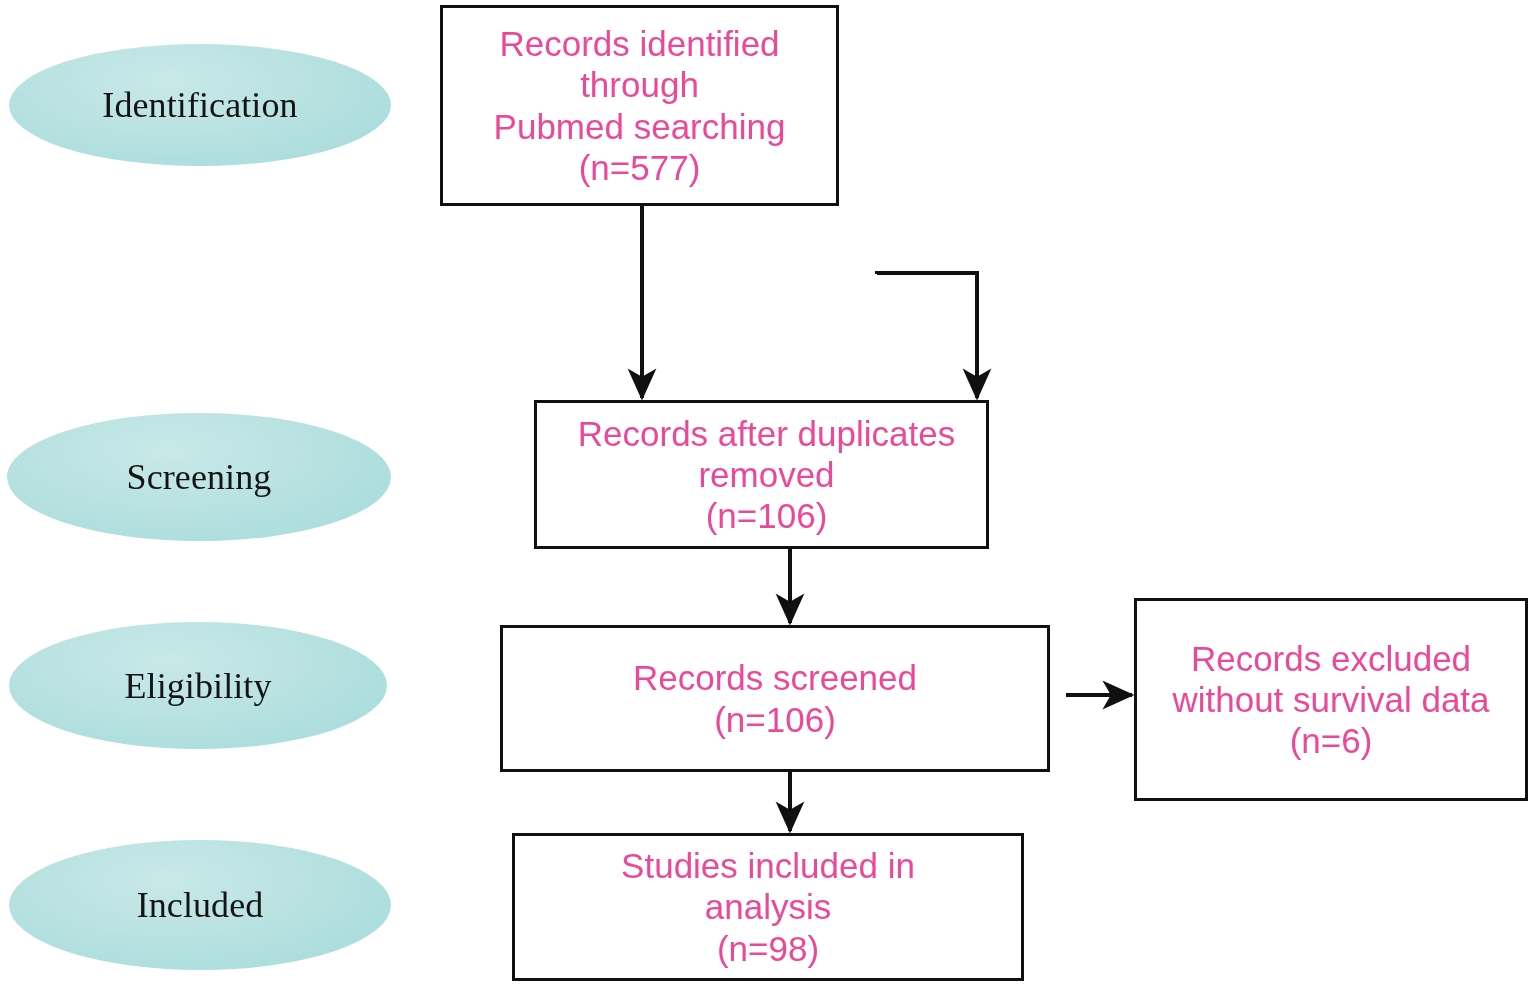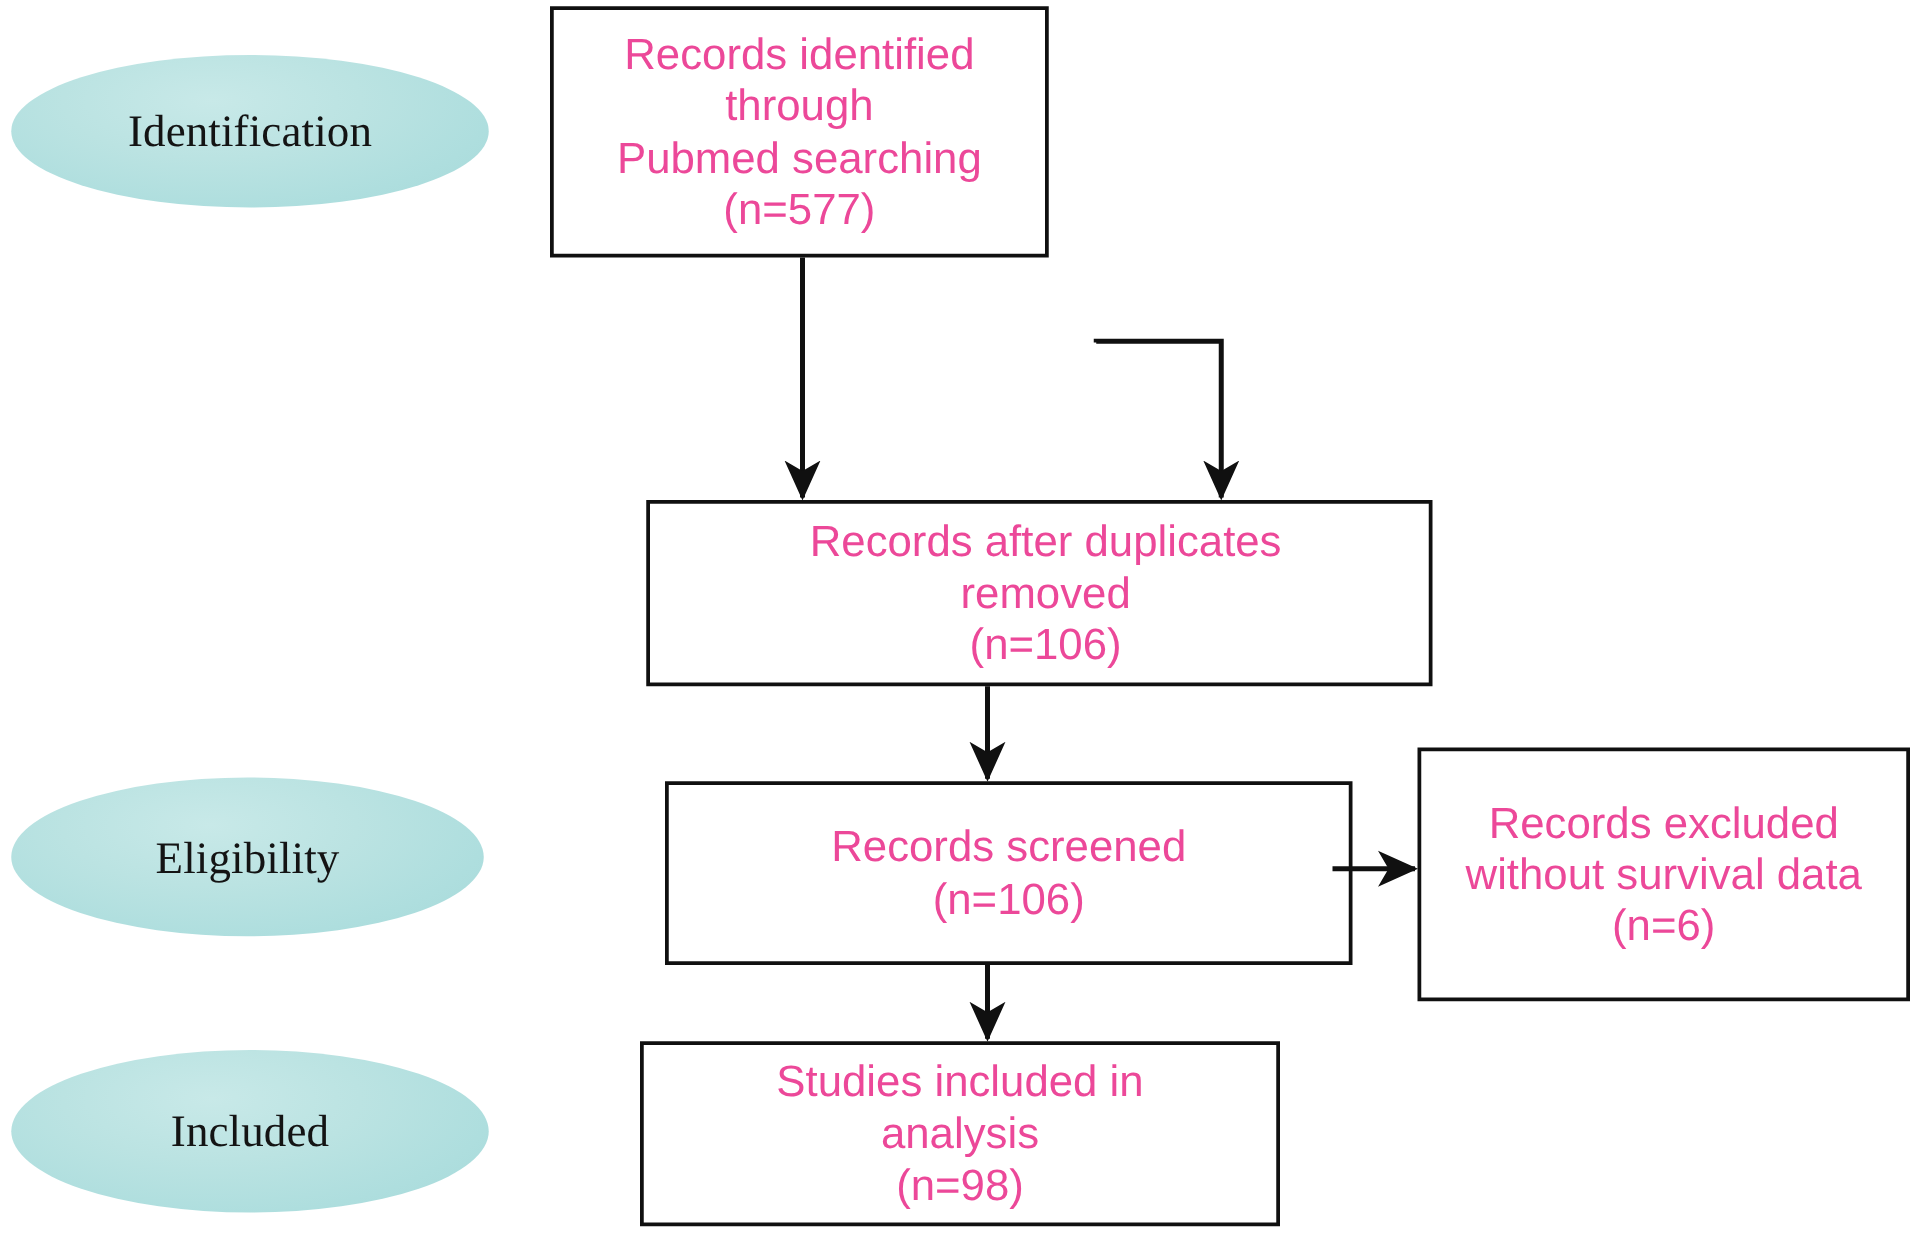--- a/index.html
+++ b/index.html
@@ -70,44 +70,47 @@
 </style>
 </head>
 <body>
 
 <div id="prisma-canvas">
 
   <div class="stage-ellipse" style="left:9px; top:44px; width:382px; height:122px;">
     <span class="stage-label">Identification</span>
   </div>
 
+  <div class="stage-ellipse" style="left:7px; top:413px; width:384px; height:128px;">
+    <span class="stage-label">Screening</span>
+  </div>
 
   <div class="stage-ellipse" style="left:9px; top:622px; width:378px; height:127px;">
     <span class="stage-label">Eligibility</span>
   </div>
 
   <div class="stage-ellipse" style="left:9px; top:840px; width:382px; height:130px;">
     <span class="stage-label">Included</span>
   </div>
 
   <div class="flow-box" style="left:440px; top:5px; width:399px; height:201px;">
     <span class="box-text">Records identified
 through
 Pubmed searching
 (n=577)</span>
   </div>
 
 
-  <div class="flow-box" style="left:517px; top:400px; width:629px; height:149px;padding-left:16px;">
+  <div class="flow-box" style="left:534px; top:400px; width:455px; height:149px;padding-left:16px;">
     <span class="box-text">Records after duplicates
 removed
 (n=106)</span>
   </div>
 
-  <div class="flow-box" style="left:532px; top:625px; width:550px; height:147px;">
+  <div class="flow-box" style="left:500px; top:625px; width:550px; height:147px;">
     <span class="box-text">Records screened
 (n=106)</span>
   </div>
 
   <div class="flow-box" style="left:1134px; top:598px; width:394px; height:203px;">
     <span class="box-text">Records excluded
 without survival data
 (n=6)</span>
   </div>
 

